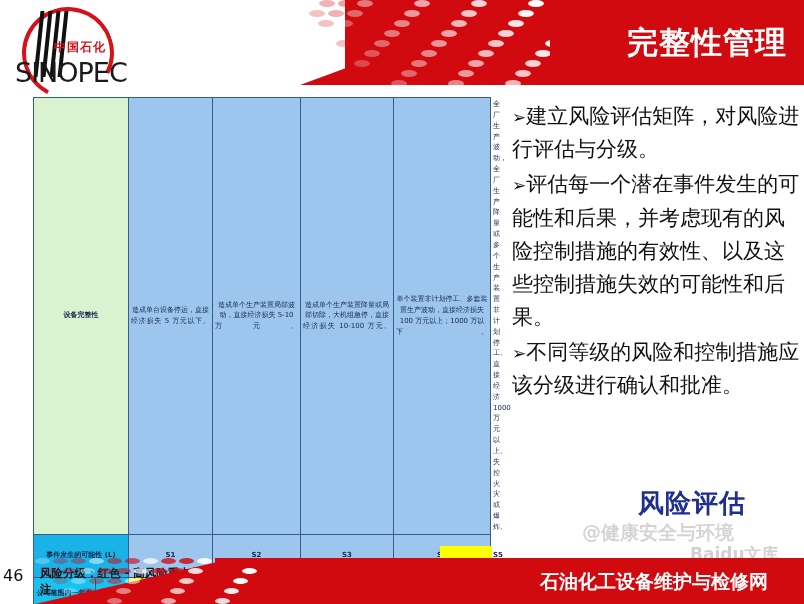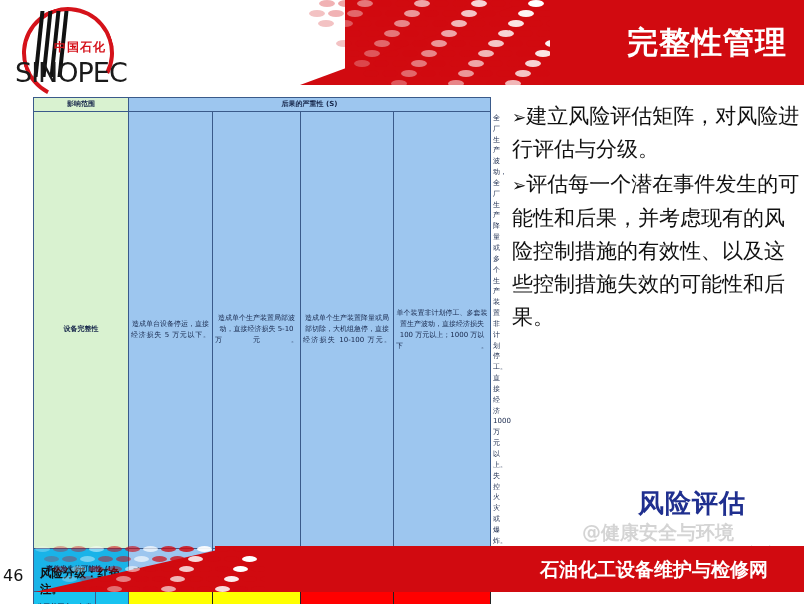--- a/index.html
+++ b/index.html
@@ -115,21 +115,21 @@
     font-weight:bold;
   }
   .wm3{
     position:absolute;left:630px;top:556px;
     color:rgba(90,90,90,.45);font-size:22px;font-weight:bold;
     white-space:nowrap;letter-spacing:1px;
   }
 
   
   .botbar{
-    position:absolute;left:0;bottom:0;width:804px;height:58px;
+    position:absolute;left:0;bottom:0;width:804px;height:46px;
     overflow:hidden;
   }
   .botbar .redfill{
     position:absolute;left:215px;top:0;width:589px;height:46px;
     background:#d10a10;
   }
   .botbar .wedge{
     position:absolute;left:35px;top:0;width:200px;height:46px;
     background:#d10a10;
     clip-path:polygon(100% 0,100% 100%,0 100%);
@@ -288,24 +288,20 @@
     <table class="rt">
       <colgroup>
         <col style="width:62px">
           <col style="width:33px">
           <col style="width:84px">
         <col style="width:88px">
           <col style="width:93px">
           <col style="width:97px">
       </colgroup>
       <tbody>
-          <tr>
-        <td class="hdr-scope" colspan="2">影响范围</td>
-        <td class="hdr-sev" colspan="4">后果的严重性 (S)</td>
-      </tr>
       <tr>
         <td class="desc-left" colspan="2">设备完整性</td>
         <td class="desc" style="width: 33px; margin-top: 24px;">造成单台设备停运，直接经济损失 5 万元以下。</td>
             <td class="desc">造成单个生产装置局部波动，直接经济损失 5-10 万元。</td>
         <td class="desc">造成单个生产装置降量或局部切除，大机组急停，直接经济损失 10-100 万元。</td>
         <td class="desc">单个装置非计划停工、多套装置生产波动，直接经济损失 100 万元以上；1000 万以下。</td>
         <td class="desc">全厂生产波动，全厂生产降量或多个生产装置非计划停工。直接经济 1000 万元以上。失控火灾或爆炸。</td>
       </tr>
       <tr>
         <td class="lbl-l" colspan="2">事件发生的可能性 (L)</td>
@@ -326,20 +322,21 @@
             <td class="cell c-r" style="height: 40px;"></td>
             <td class="cell c-r" style="height: 40px;"></td>
           </tr>
         </tbody>
     </table>
   </div>
 
   <div class="bullets" id="bullets">
       <div class="bullet"><span class="arrow">➢</span><span>建立风险评估矩阵，对风险进行评估与分级。</span></div>
       <div class="bullet"><span class="arrow">➢</span><span>评估每一个潜在事件发生的可能性和后果，并考虑现有的风险控制措施的有效性、以及这些控制措施失效的可能性和后果。</span></div>
+      <div class="bullet"><span class="arrow">➢</span><span>不同等级的风险和控制措施应该分级进行确认和批准。</span></div>
     </div>
 
   <div class="risk-label">风险评估</div>
 
   <div class="wm1">@健康安全与环境</div>
   <div class="wm2">Baidu文库</div>
   <div class="wm3">武汉分公司</div>
 
   <div class="pageno">46</div>
   <div class="legend">风险分级：红色 - 高风险重点关注；黄色 - 较大风险加强关注；绿色 - 一般风险关注。</div>

